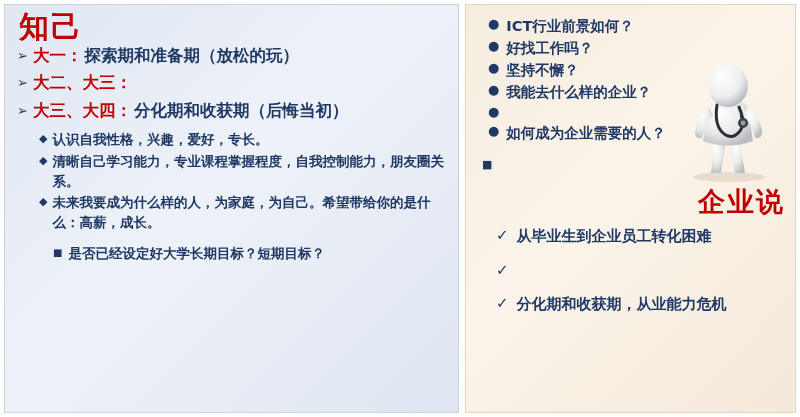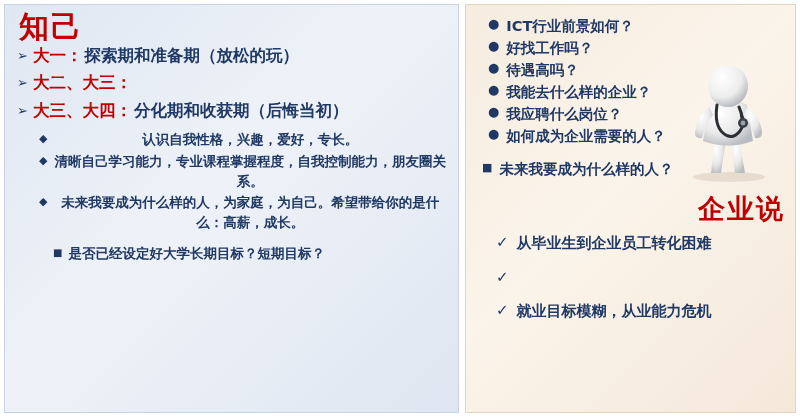--- a/index.html
+++ b/index.html
@@ -88,21 +88,20 @@
   }
   .diamond-item .bullet {
     flex: 0 0 auto;
     margin-right: 5px;
     font-size: 11px;
     line-height: 1.7;
     color: #1f3864;
   }
   .diamond-item .txt {
     flex: 1;
-    text-align: center;
   }
 
   .square-item {
     display: flex;
     align-items: flex-start;
     font-size: 13.5px;
     font-weight: bold;
     color: #1f3864;
     line-height: 1.45;
     margin: 12px 0 0 36px;
@@ -279,49 +278,47 @@
       <div class="q-item">
         <span class="bullet">●</span>
         <span class="txt">ICT行业前景如何？</span>
       </div>
       <div class="q-item">
         <span class="bullet">●</span>
         <span class="txt">好找工作吗？</span>
       </div>
       <div class="q-item">
         <span class="bullet">●</span>
-        <span class="txt">待遇高吗？</span>
+        <span class="txt">坚持不懈？</span>
       </div>
       <div class="q-item">
         <span class="bullet">●</span>
         <span class="txt">我能去什么样的企业？</span>
       </div>
       <div class="q-item">
         <span class="bullet">●</span>
-        <span class="txt">我应聘什么岗位？</span>
       </div>
       <div class="q-item">
         <span class="bullet">●</span>
         <span class="txt">如何成为企业需要的人？</span>
       </div>
     </div>
 
     <div class="q-square">
       <span class="bullet">■</span>
-      <span class="txt">未来我要成为什么样的人？</span>
     </div>
 
     <div class="title-qiye">企业说</div>
 
     <div class="check-item">
       <span class="check">✓</span>
       <span class="txt">从毕业生到企业员工转化困难</span>
     </div>
     <div class="check-item">
       <span class="check">✓</span>
     </div>
     <div class="check-item">
       <span class="check">✓</span>
-      <span class="txt">就业目标模糊，从业能力危机</span>
+      <span class="txt">分化期和收获期，从业能力危机</span>
     </div>
   </div>
 
 </div>
 
 </body></html>

